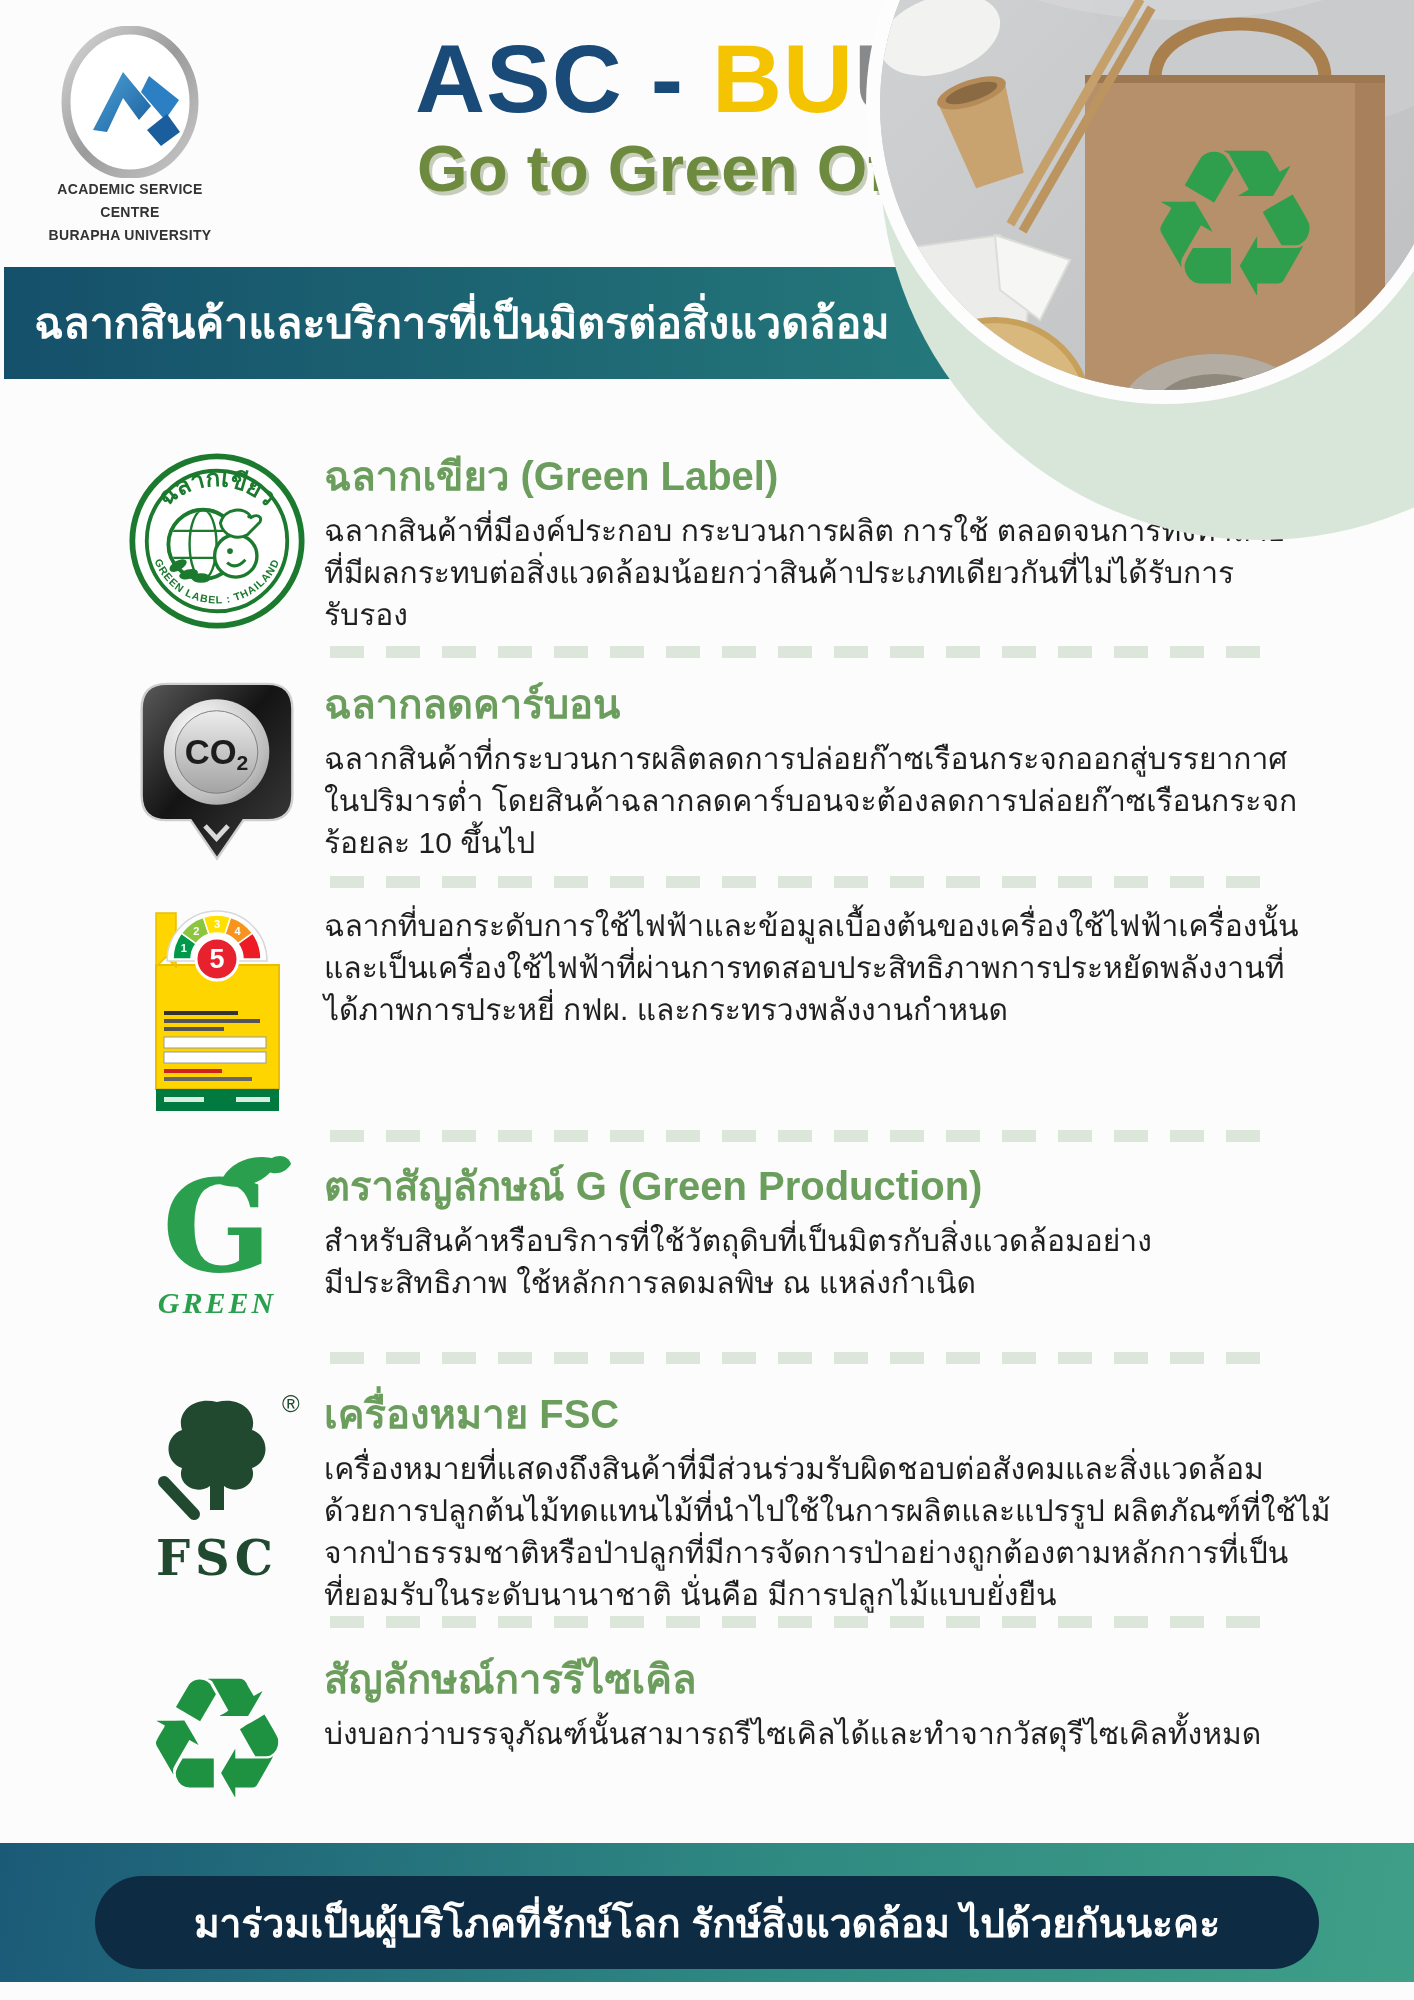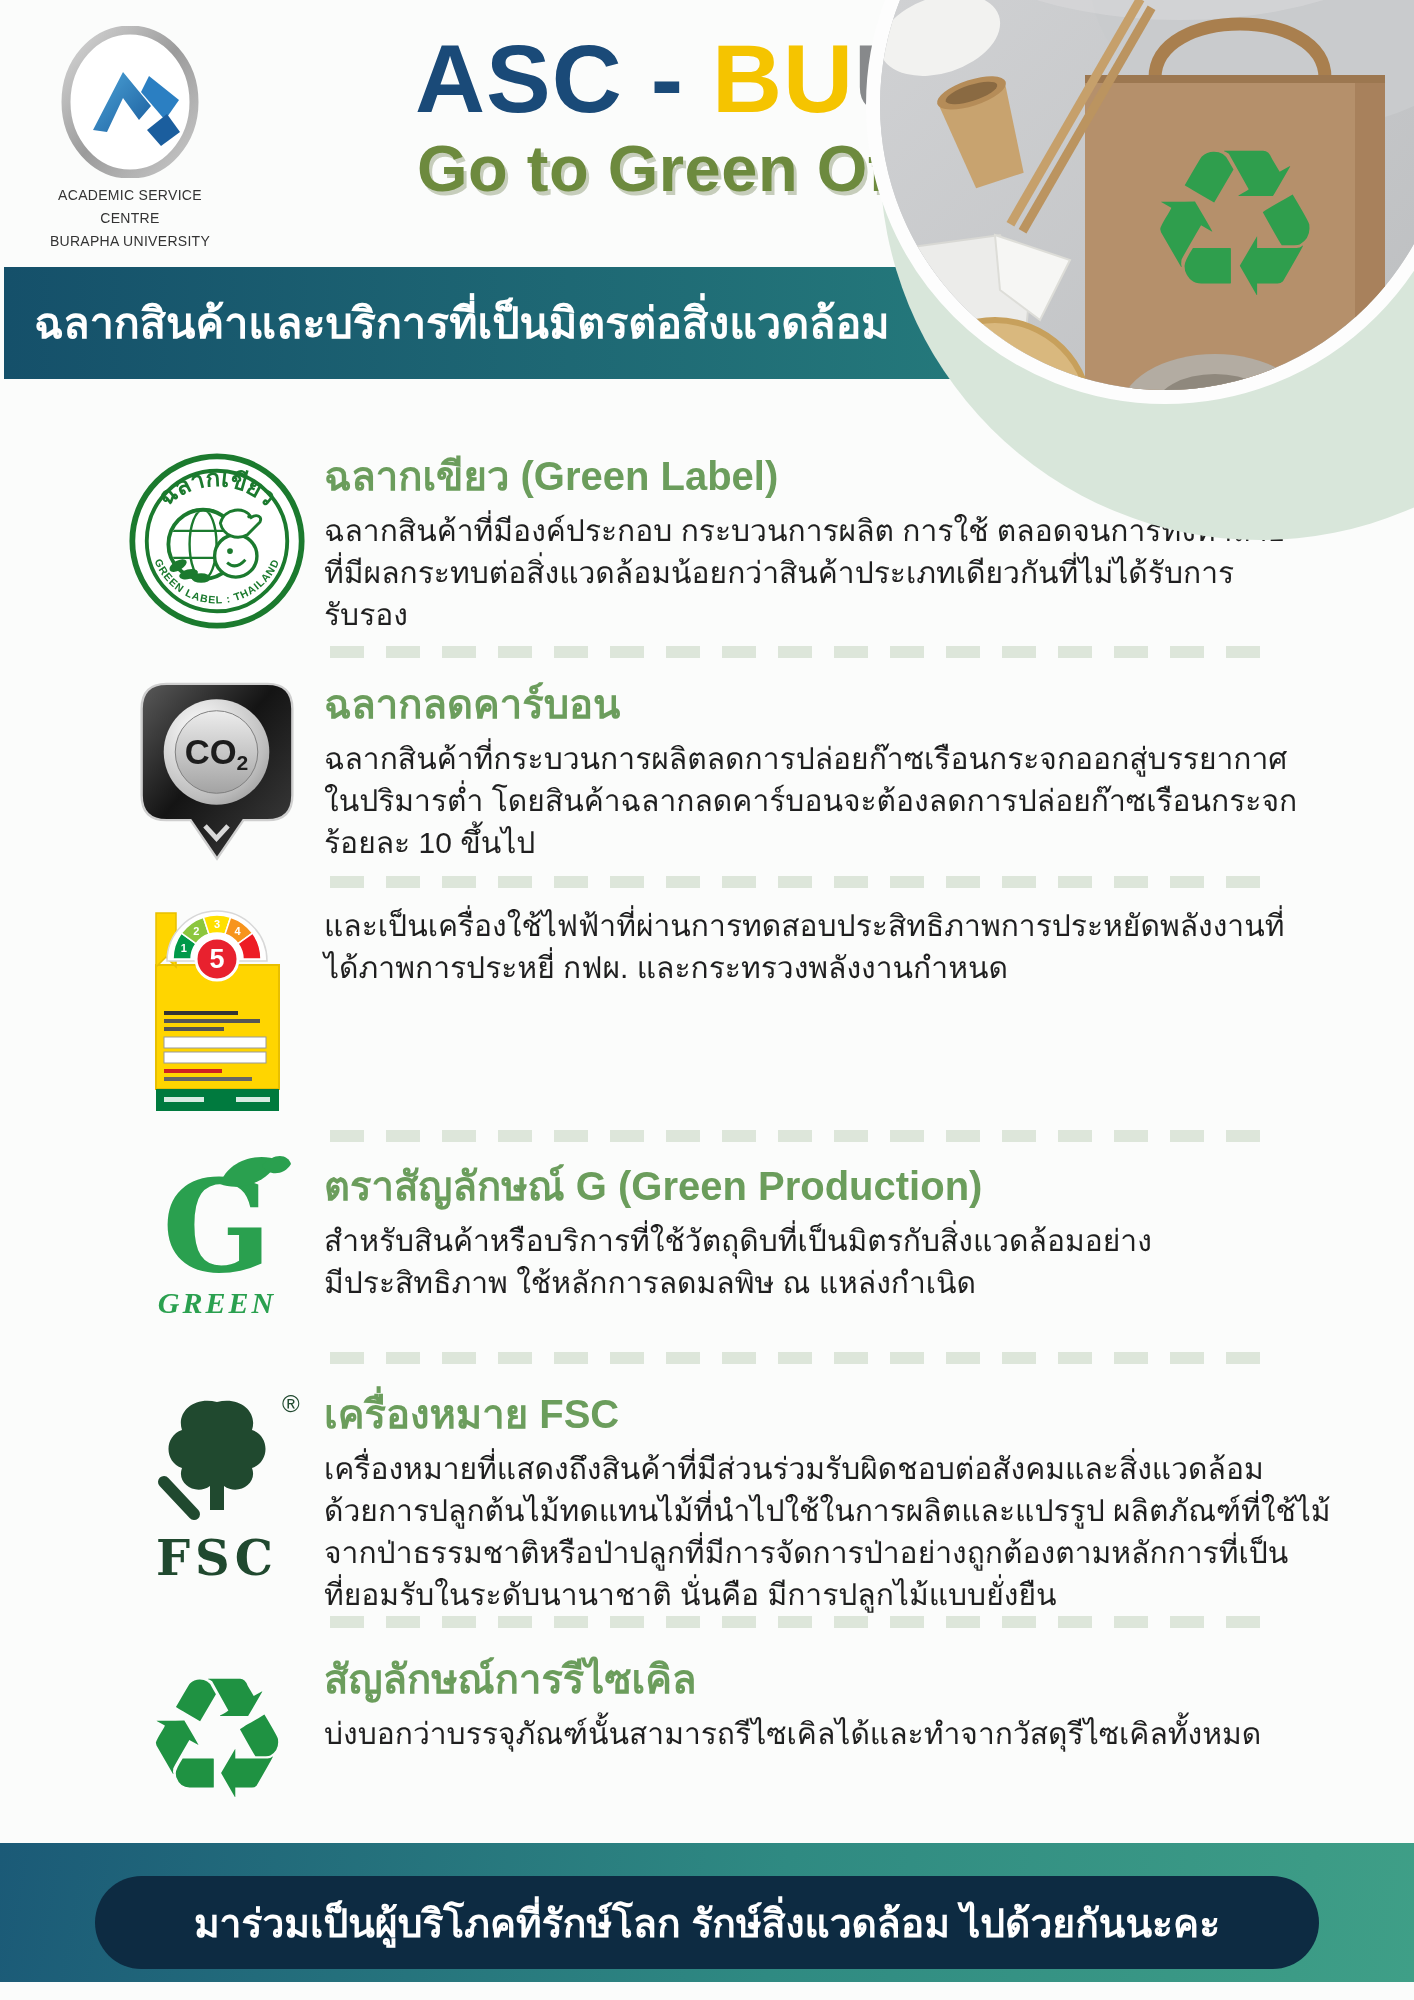--- a/index.html
+++ b/index.html
@@ -2,21 +2,21 @@
 <html><head>
 <meta charset="utf-8">
 <style>
   html,body{margin:0;padding:0;background:#ffffff;}
   .page{position:relative;width:1414px;height:2000px;background:#fbfcfb;overflow:hidden;
         font-family:"Liberation Sans", sans-serif;}
 
   
   .logo-block{position:absolute;left:30px;top:26px;width:200px;text-align:center;z-index:2;}
   .logo-oval{display:block;margin:0 auto;}
-  .org-lines{margin-top:6px;font-size:14px;font-weight:400;color:#333;line-height:1.65;letter-spacing:.3px;}
+  .org-lines{font-size:14px;font-weight:700;color:#333;line-height:1.65;letter-spacing:.3px;}
   .title-block{position:absolute;left:415px;top:30px;z-index:1;}
   .main-title{margin:0;font-size:97px;font-weight:800;line-height:1.02;letter-spacing:1px;}
   .t-navy{color:#1a4a78;} .t-yellow{color:#f5c400;} .t-gray{color:#87898b;}
   .sub-title{margin:2px 0 0 2px;font-size:65px;font-weight:800;color:#6d8a3e;
              text-shadow:3px 4px 0 #c6cdbb;letter-spacing:.5px;}
 
   
   .sage-circle{position:absolute;left:880px;top:-220px;width:760px;height:760px;border-radius:50%;
                background:#d8e6da;z-index:4;}
   .photo-circle{position:absolute;left:866px;top:-194px;width:570px;height:570px;border-radius:50%;
@@ -251,20 +251,21 @@
           <rect x="14" y="147" width="102" height="11" fill="#ffffff" stroke="#999999"></rect>
           <rect x="14" y="164" width="58" height="4" fill="#d02020"></rect>
           <rect x="14" y="172" width="88" height="4" fill="#666666"></rect>
         </g>
         <rect x="6" y="184" width="123" height="22" fill="#007a3e"></rect>
         <rect x="14" y="192" width="40" height="5" fill="#ffffff" opacity=".85"></rect>
         <rect x="86" y="192" width="34" height="5" fill="#ffffff" opacity=".85"></rect>
       </svg>
     </div>
     <div class="txt-col">
+      <div class="sec-line">ฉลากที่บอกระดับการใช้ไฟฟ้าและข้อมูลเบื้องต้นของเครื่องใช้ไฟฟ้าเครื่องนั้น</div>
       <div class="sec-line">และเป็นเครื่องใช้ไฟฟ้าที่ผ่านการทดสอบประสิทธิภาพการประหยัดพลังงานที่</div>
       <div class="sec-line">ได้ภาพการประหยี่ กฟผ. และกระทรวงพลังงานกำหนด</div>
     </div>
   </div>
   <div class="divider" id="div3"></div>
 
   <div class="section" id="sec4">
     <div class="icon-col">
       <div class="g-icon">
         <div class="g-letter">G</div>

